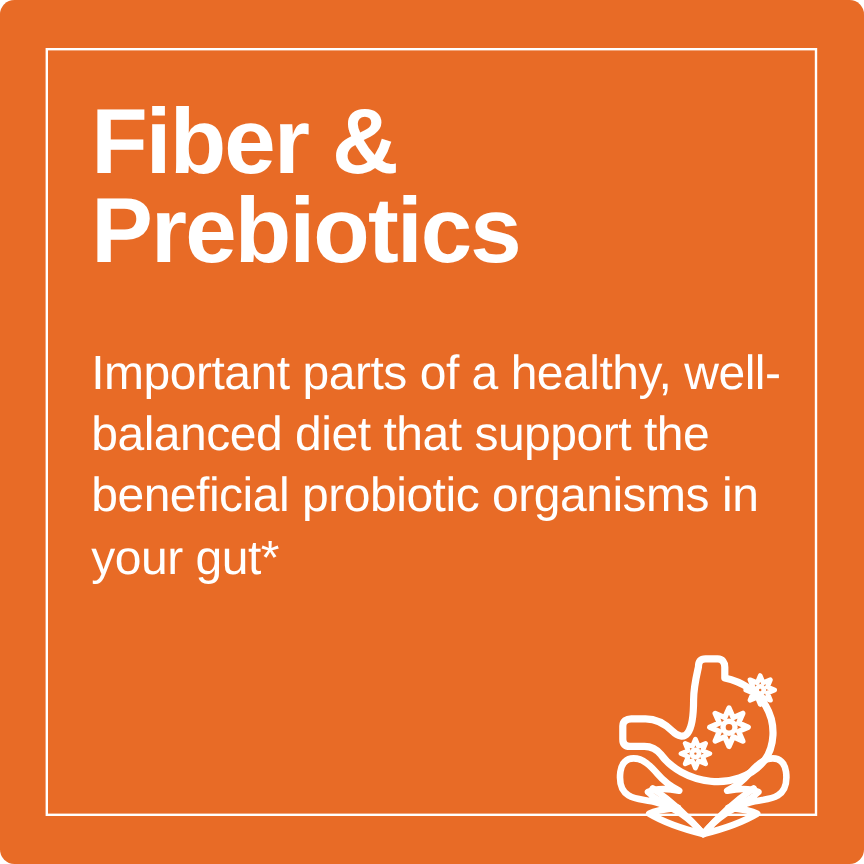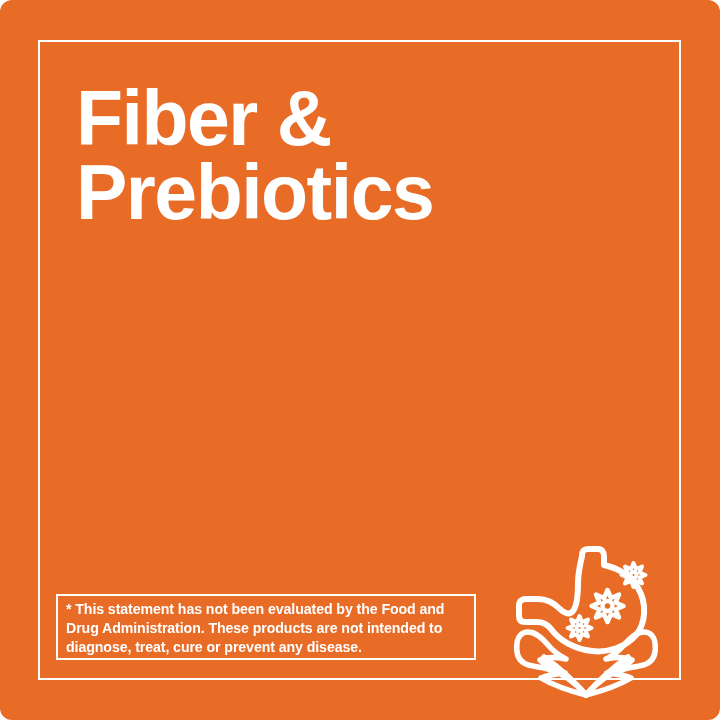--- a/index.html
+++ b/index.html
@@ -108,20 +108,21 @@
 
 <div id="card">
 
   <div id="inner-frame"></div>
 
   <div id="content">
 
     <div id="headline">Fiber &amp;
 Prebiotics</div>
 
+    <div id="subhead">Important parts of a healthy, well-balanced diet that support the beneficial probiotic organisms in your gut*</div>
 
     <div id="gut-icon">
       <svg viewBox="0 0 200 160" xmlns="http://www.w3.org/2000/svg" fill="none" stroke="#FFFFFF" stroke-width="6" stroke-linecap="round" stroke-linejoin="round">
 
         <path d="M96 13
                  C96 8 98 6 102 6
                  L112 6
                  C116 6 118 9 118 13
                  L118 22
                  C132 25 145 33 152 45
@@ -200,18 +201,15 @@
                    C132 109 126 113 120 116
                    C130 114 140 114 146 117
                    C140 123 130 128 121 130
                    C130 131 139 132 145 135
                    C135 141 120 147 100 152 Z"></path>
           <path d="M100 152 C112 138 126 125 142 114"></path>
         </g>
       </svg>
     </div>
 
-    <div id="disclaimer-box">
-      <div id="disclaimer-text">* This statement has not been evaluated by the Food and Drug Administration. These products are not intended to diagnose, treat, cure or prevent any disease.</div>
-    </div>
 
   </div>
 </div>
 
 </body></html>

